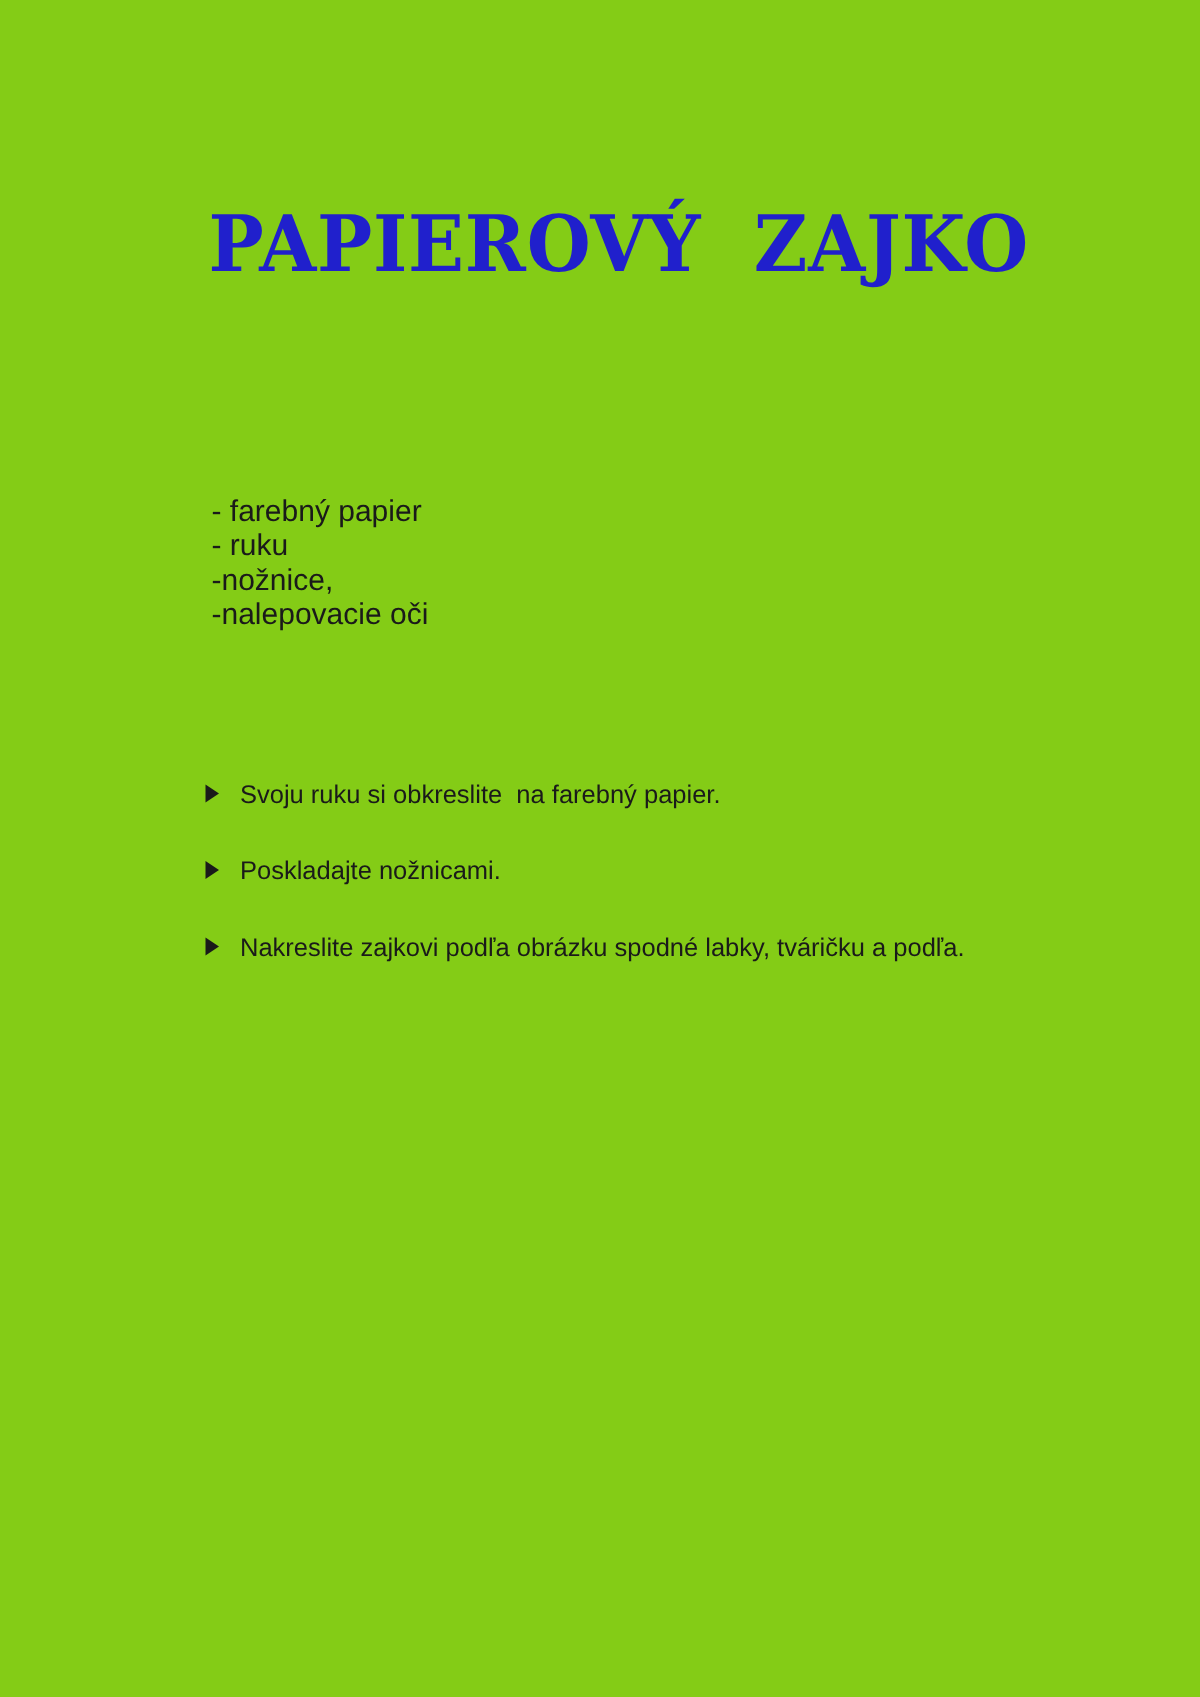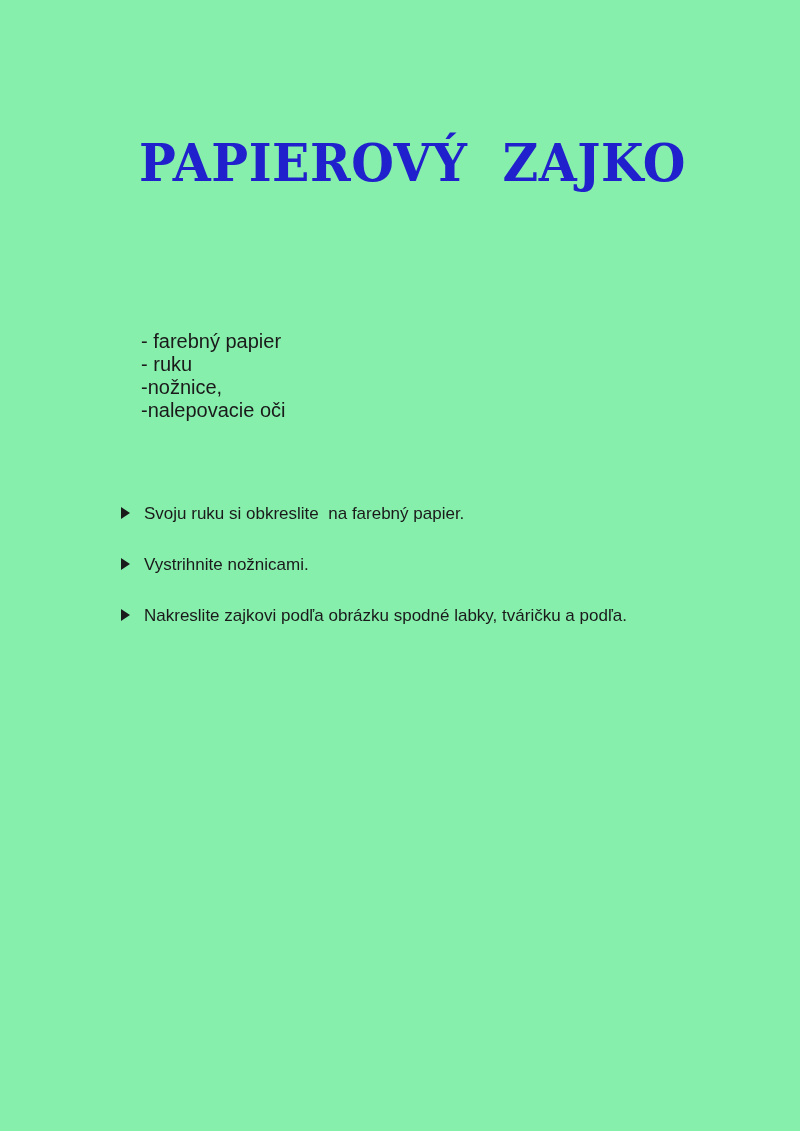--- a/index.html
+++ b/index.html
@@ -12,21 +12,21 @@
     height: 1131px;
     position: relative;
     overflow: hidden;
     font-family: "Liberation Sans", sans-serif;
     -webkit-font-smoothing: antialiased;
   }
 
   .page {
     position: absolute;
     inset: 0;
-    background: #86efac;
+    background: #84cc16;
   }
 
   
   .doc-title {
     position: absolute;
     left: 139px;
     top: 100px;
     font-family: "DejaVu Serif", "Liberation Serif", serif;
     font-weight: bold;
     font-size: 49px;
@@ -67,21 +67,21 @@
     color: #1a1a1a;
     white-space: pre;
   }
 
   
   .instructions {
     position: absolute;
     left: 118px;
     top: 498px;
     width: 600px;
-    margin: 0;
+    margin: 16px;
     padding: 0;
     list-style: none;
   }
   .instruction {
     position: relative;
     display: block;
     padding-left: 26px;
     margin-bottom: 20px;
     font-family: "Liberation Sans", sans-serif;
     font-size: 17px;
@@ -123,21 +123,21 @@
 
   <ul class="instructions">
 
     <li class="instruction">
       <span class="bullet-icon"></span>
       <span class="line">Svoju ruku si obkreslite  na farebný papier.</span>
     </li>
 
     <li class="instruction">
       <span class="bullet-icon"></span>
-      <span class="line">Vystrihnite nožnicami.</span>
+      <span class="line">Poskladajte nožnicami.</span>
     </li>
 
 
     <li class="instruction">
       <span class="bullet-icon"></span>
       <span class="line">Nakreslite zajkovi podľa obrázku spodné labky, tváričku a podľa.</span>
     </li>
 
   </ul>
 

